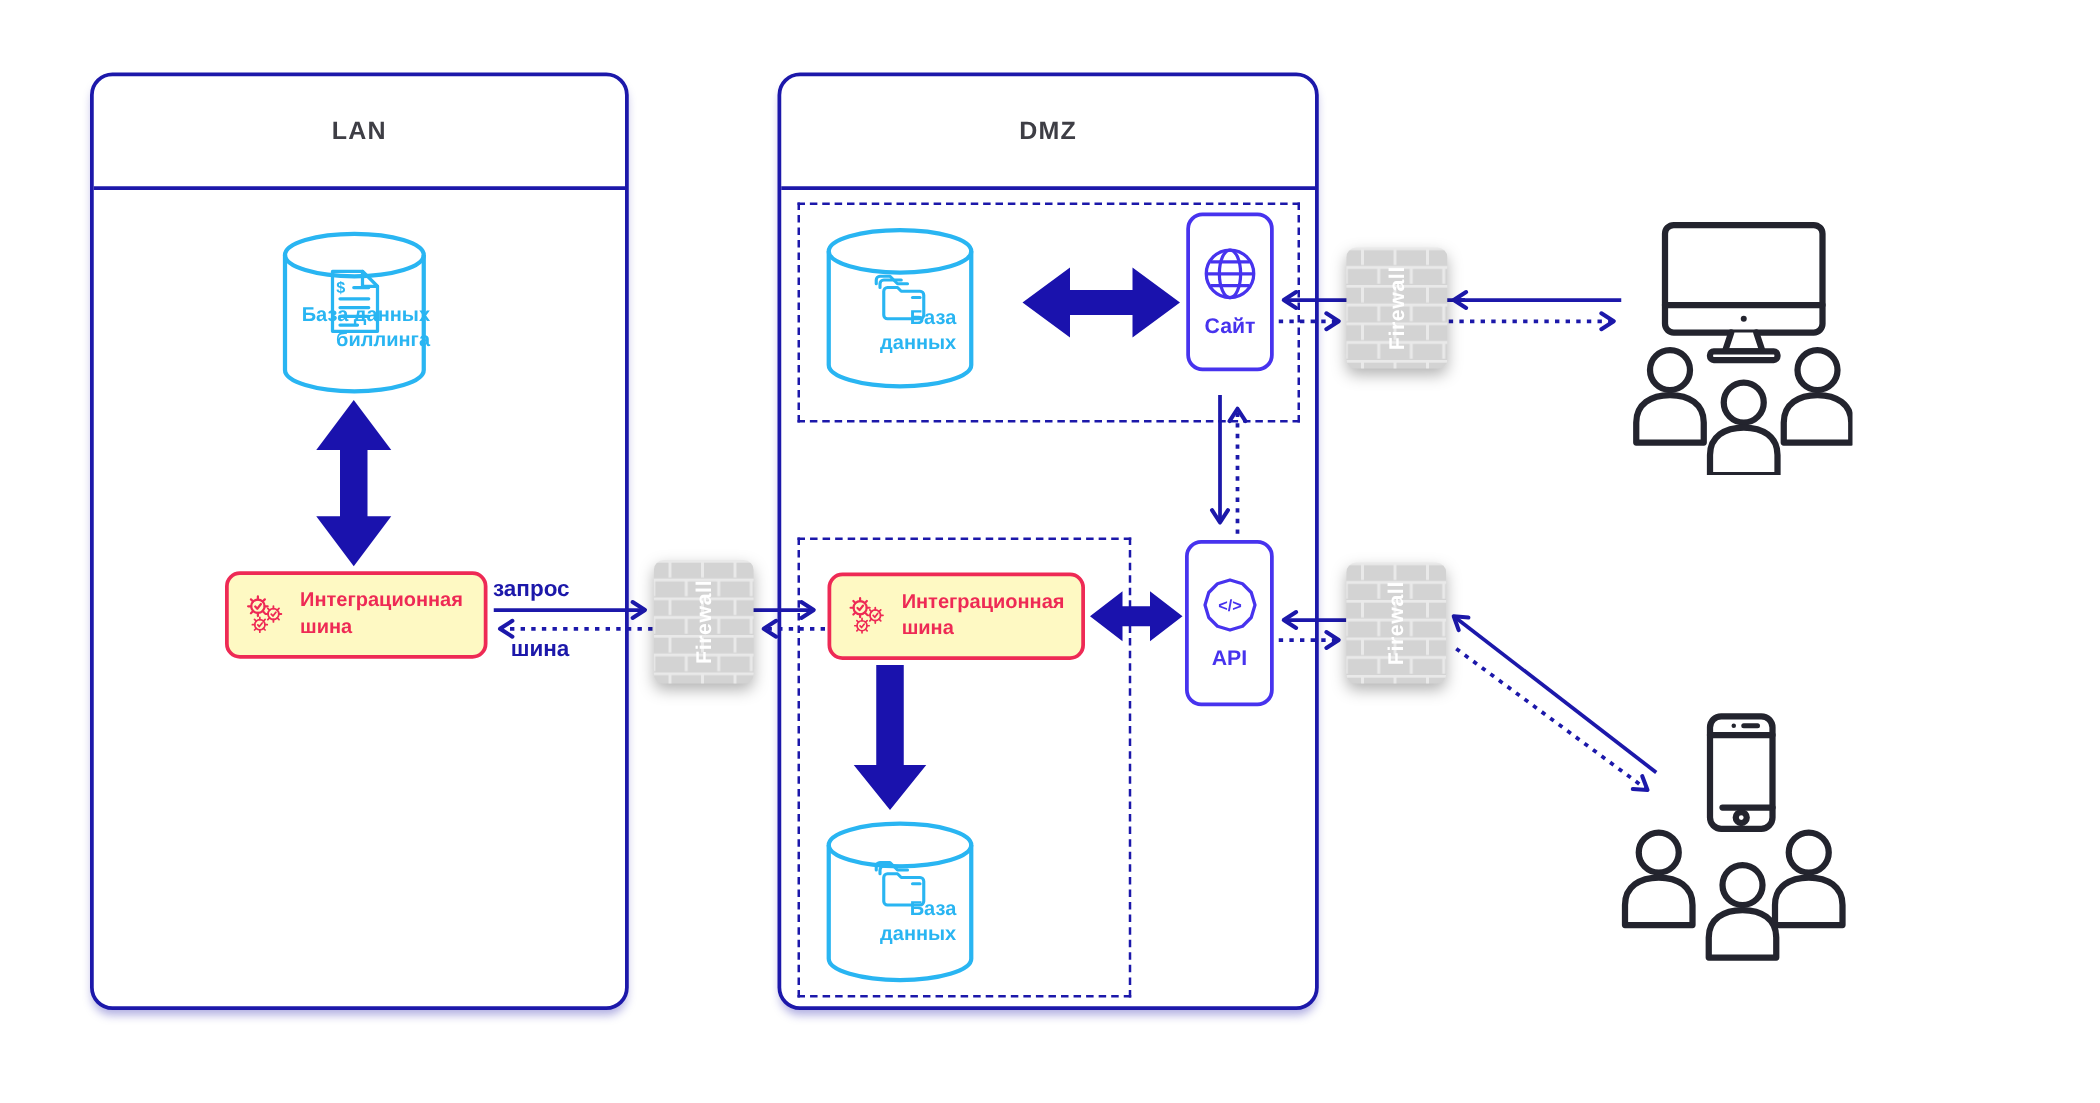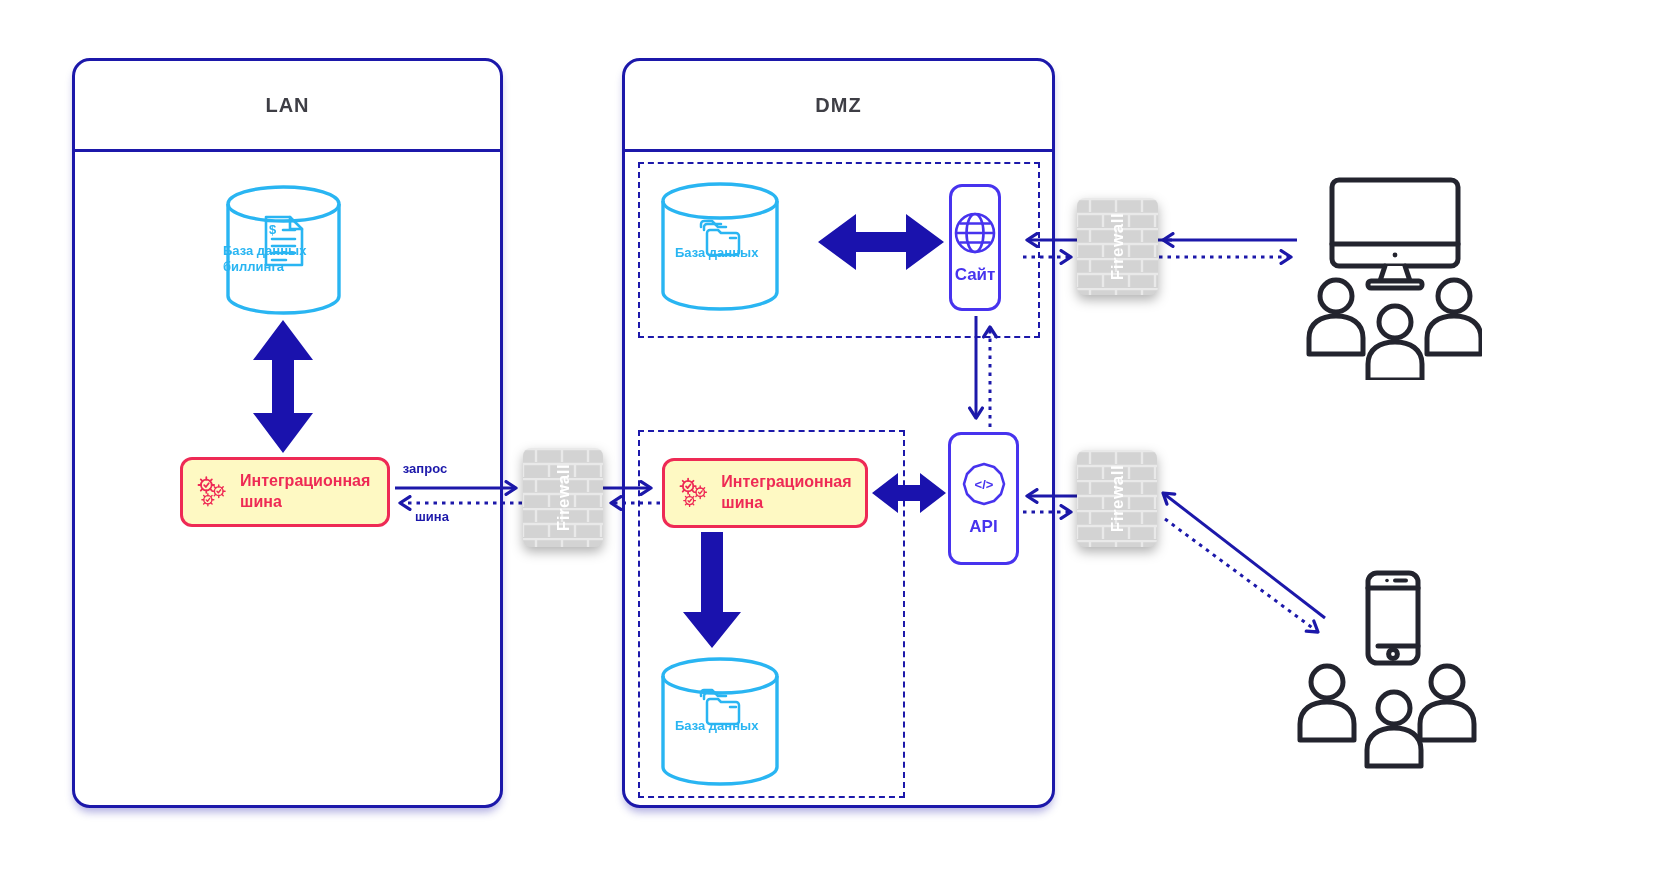--- a/index.html
+++ b/index.html
@@ -6,28 +6,28 @@
   #canvas{position:relative;width:1680px;height:882px;background:#fff;overflow:hidden;
           font-family:"Liberation Sans","DejaVu Sans",sans-serif;}
   .zone{position:absolute;top:58px;height:750px;border:3px solid #1c18aa;border-radius:18px;
         background:#fff;box-sizing:border-box;z-index:0;
         box-shadow:0 6px 8px -2px rgba(28,24,170,.35);}
   .zone-header{height:88px;border-bottom:3px solid #1c18aa;display:flex;align-items:center;
         justify-content:center;color:#3e3e45;font-size:20px;font-weight:700;letter-spacing:1px;}
   .dashedbox{position:absolute;border:2.5px dashed #1c18aa;box-sizing:border-box;z-index:0;background:transparent;}
   #overlay{position:absolute;left:0;top:0;z-index:1;pointer-events:none;}
   .node{position:absolute;z-index:2;box-sizing:border-box;}
-  .cyl-label{position:absolute;text-align:left;color:#29b5f2;font-size:13px;font-weight:700;line-height:1.25;z-index:3;}
+  .cyl-label{position:absolute;text-align:right;color:#29b5f2;font-size:16px;font-weight:700;line-height:1.25;z-index:3;}
   .busbox{position:absolute;z-index:2;background:#fef9c3;border:3px solid #ee2a55;border-radius:12px;
           display:flex;align-items:center;box-sizing:border-box;padding:0 10px 0 14px;}
   .busbox .lbl{color:#ee2a55;font-size:16px;font-weight:700;line-height:1.3;margin-left:12px;}
   .vbox{position:absolute;z-index:2;background:#fff;border:3px solid #4733ee;border-radius:13px;
         display:flex;flex-direction:column;align-items:center;justify-content:center;box-sizing:border-box;}
   .vbox .lbl{color:#4733ee;font-size:17px;font-weight:700;margin-top:10px;}
-  .flowlbl{position:absolute;z-index:2;width:120px;text-align:center;color:#1c18aa;font-size:13px;font-weight:700;}
+  .flowlbl{position:absolute;z-index:2;width:120px;text-align:center;color:#1c18aa;font-size:18px;font-weight:700;}
   .firewall{position:absolute;z-index:3;filter:drop-shadow(0 5px 6px rgba(0,0,0,.3));}
   .fwtext{fill:#fff;font-size:17px;font-weight:700;letter-spacing:.5px;font-family:"Liberation Sans","DejaVu Sans",sans-serif;}
   svg text{font-family:"Liberation Sans","DejaVu Sans",sans-serif;}
 </style>
 </head>
 <body>
 
 <div id="canvas">
 
   <div class="zone" style="left:72px;width:431px;">
@@ -117,21 +117,21 @@
       <g stroke="#29b5f2" stroke-width="2.5" fill="#fff" stroke-linejoin="round" stroke-linecap="round" transform="translate(37,38)">
         <path d="M4 9 v-3 a3 3 0 0 1 3 -3 h8 l3 3 h6" fill="none"></path>
         <path d="M7 12 v-3 a3 3 0 0 1 3 -3 h8 l3 3 h8" fill="none"></path>
         <path d="M10 15 a3 3 0 0 1 3 -3 h8 l3 3 h15 a3 3 0 0 1 3 3 v16 a3 3 0 0 1 -3 3 H13 a3 3 0 0 1 -3 -3 Z"></path>
         <path d="M33 20 h6" fill="none"></path>
       </g>
     </svg>
   </div>
   <div class="cyl-label" style="left:675px;top:245px;width:90px;">База данных</div>
 
-  <div class="vbox" style="left:949px;top:184px;width:52px;height:127px;">
+  <div class="vbox" style="left:949px;top:170px;width:70px;height:127px;">
     <svg width="44" height="44" viewBox="0 0 44 44" fill="none" stroke="#4733ee" stroke-width="2.6">
       <circle cx="22" cy="22" r="19"></circle>
       <ellipse cx="22" cy="22" rx="8.5" ry="19"></ellipse>
       <path d="M3 22 H41 M6.5 12.5 H37.5 M6.5 31.5 H37.5"></path>
     </svg>
     <div class="lbl">Сайт</div>
   </div>
 
   <div class="busbox" style="left:662px;top:458px;width:206px;height:70px;">
     <svg width="40" height="44" viewBox="0 0 40 44" fill="none" stroke="#ee2a55" stroke-width="2.2" stroke-linecap="round" stroke-linejoin="round">

